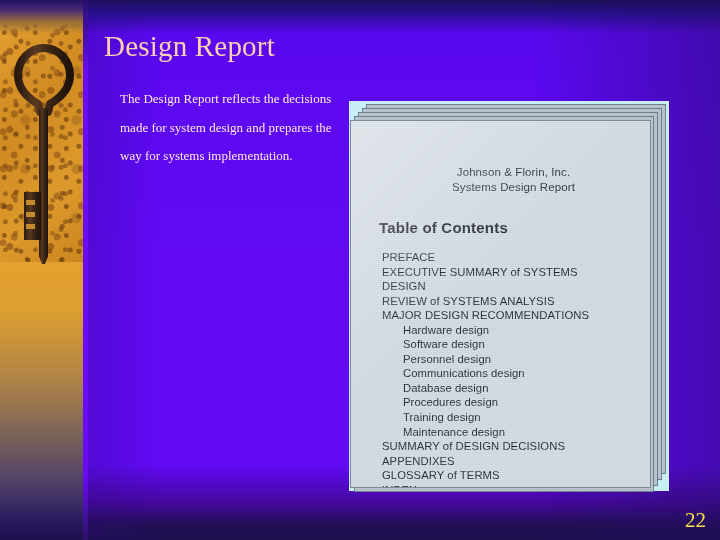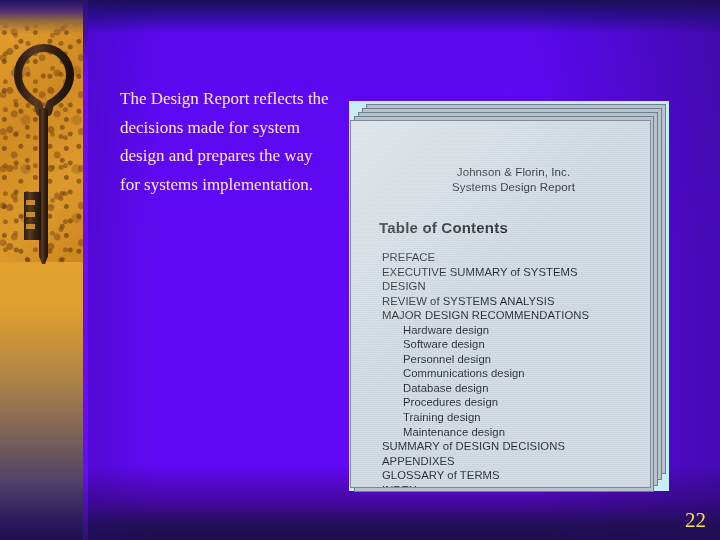--- a/index.html
+++ b/index.html
@@ -130,21 +130,21 @@
     letter-spacing: 0.2px;
     white-space: nowrap;
   }
 
   
   .body-text {
     position: absolute;
     left: 120px;
     top: 85px;
     width: 216px;
-    font-size: 17px;
+    font-size: 13px;
     line-height: 28.6px;
     color: #ffe9e4;
   }
 
   
   .doc-frame {
     position: absolute;
     left: 349px;
     top: 101px;
     width: 320px;
@@ -262,20 +262,21 @@
       <rect x="14" y="158" width="9" height="5" fill="#d99a33" opacity=".85"></rect>
       <rect x="14" y="170" width="9" height="5" fill="#d99a33" opacity=".85"></rect>
       <rect x="14" y="182" width="9" height="5" fill="#d99a33" opacity=".85"></rect>
 
       <path d="M27 214 L36 214 L33 222 L30 222 Z" fill="url(#keyg)"></path>
     </svg>
 
     <div class="strip-edge"></div>
   </div>
 
+  <div class="title">Design Report</div>
 
   <div class="body-text">The Design Report reflects the decisions made for system design and prepares the way for systems implementation.</div>
 
   <div class="doc-frame">
     <div class="doc-outer">
       <div class="sheet s1"></div>
       <div class="sheet s2"></div>
       <div class="sheet s3"></div>
       <div class="sheet s4"></div>
 

